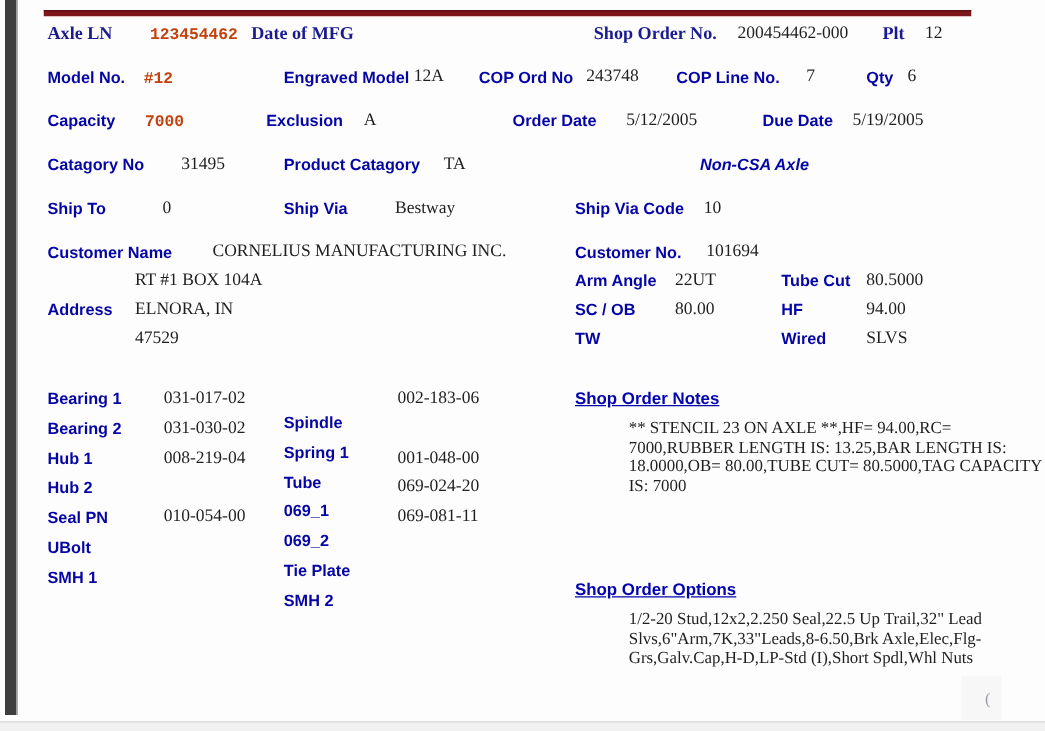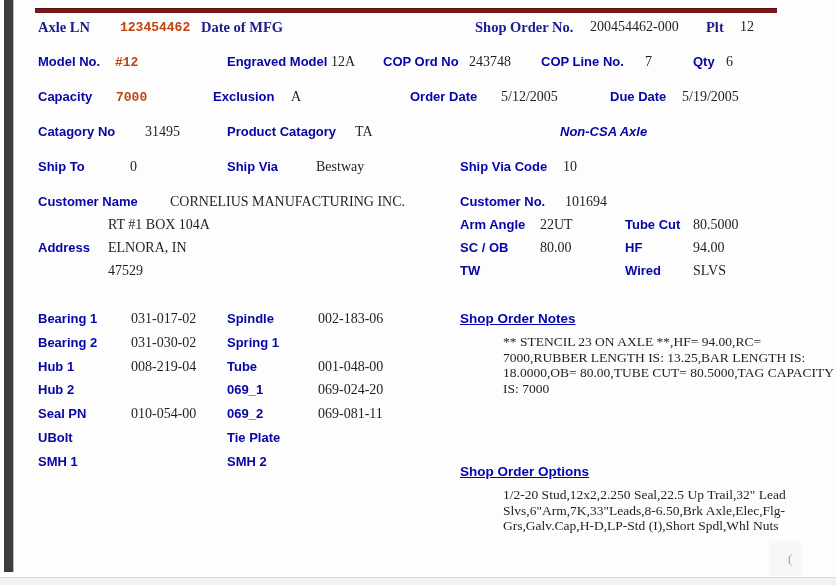--- a/index.html
+++ b/index.html
@@ -24,21 +24,21 @@
   .bottombar{position:absolute;left:0;top:577px;width:836px;height:8px;background:#f1f1f1;border-top:1px solid #d9d9d9;}
   .cornerbox{position:absolute;left:769px;top:541px;width:32px;height:35px;background:#f7f7f7;}
   .cornerglyph{position:absolute;left:788px;top:551px;font-family:"Liberation Serif",serif;font-size:13px;color:#9a9aa6;}
   .heading{font-family:"Liberation Sans",sans-serif;font-weight:bold;font-size:13.5px;color:#0404AE;text-decoration:underline;cursor:pointer;}
   .para{position:absolute;font-family:"Liberation Serif",serif;font-size:13.5px;line-height:15.6px;color:#1f1f1f;width:338px;white-space:normal;margin-left:45px;}
   .parts{position:absolute;left:0;top:311px;width:450px;}
   .parts .prow{position:relative;height:23.8px;}
   .parts .prow span{position:absolute;white-space:pre;}
   .p-l1{left:38px;}
   .p-v1{left:120px;margin-left:11px;}
-  .p-l2{left:227px;}
+  .p-l2{left:227px;margin-top:19px;}
   .p-v2{left:318px;}
 </style>
 </head>
 <body>
 
 <div class="page">
 
   <div class="leftbar"></div>
   <div class="rule"></div>
 

